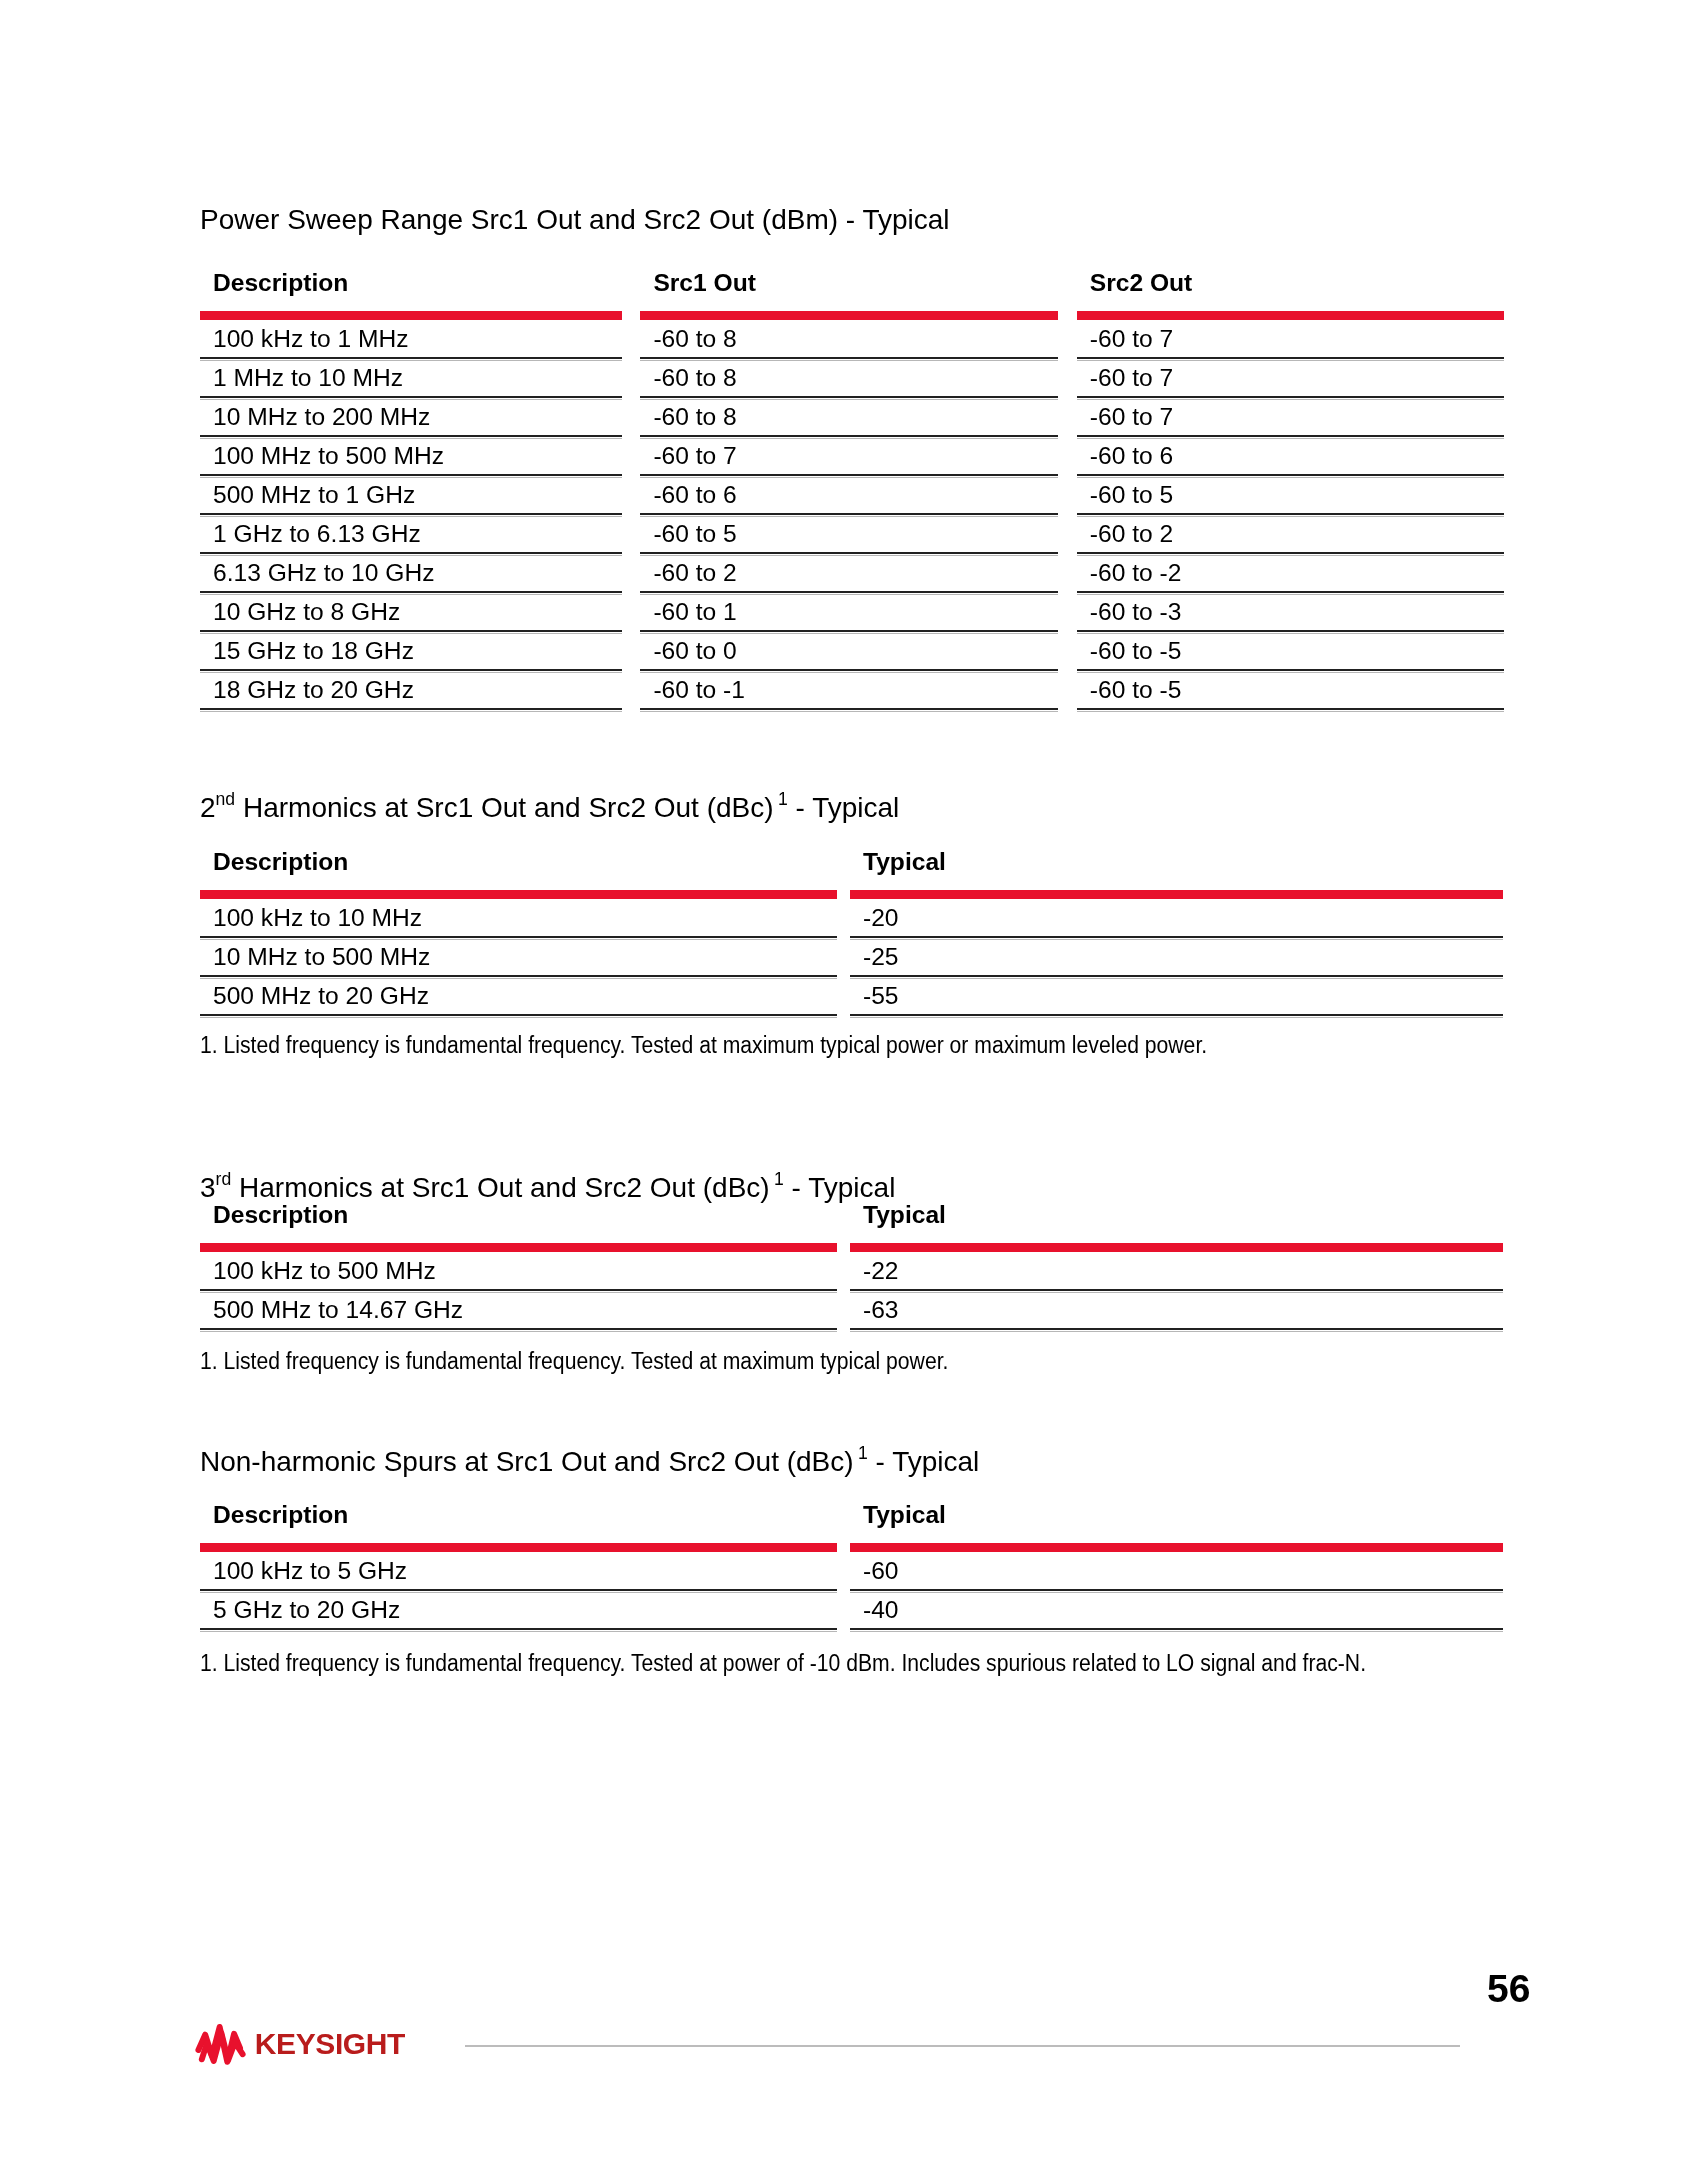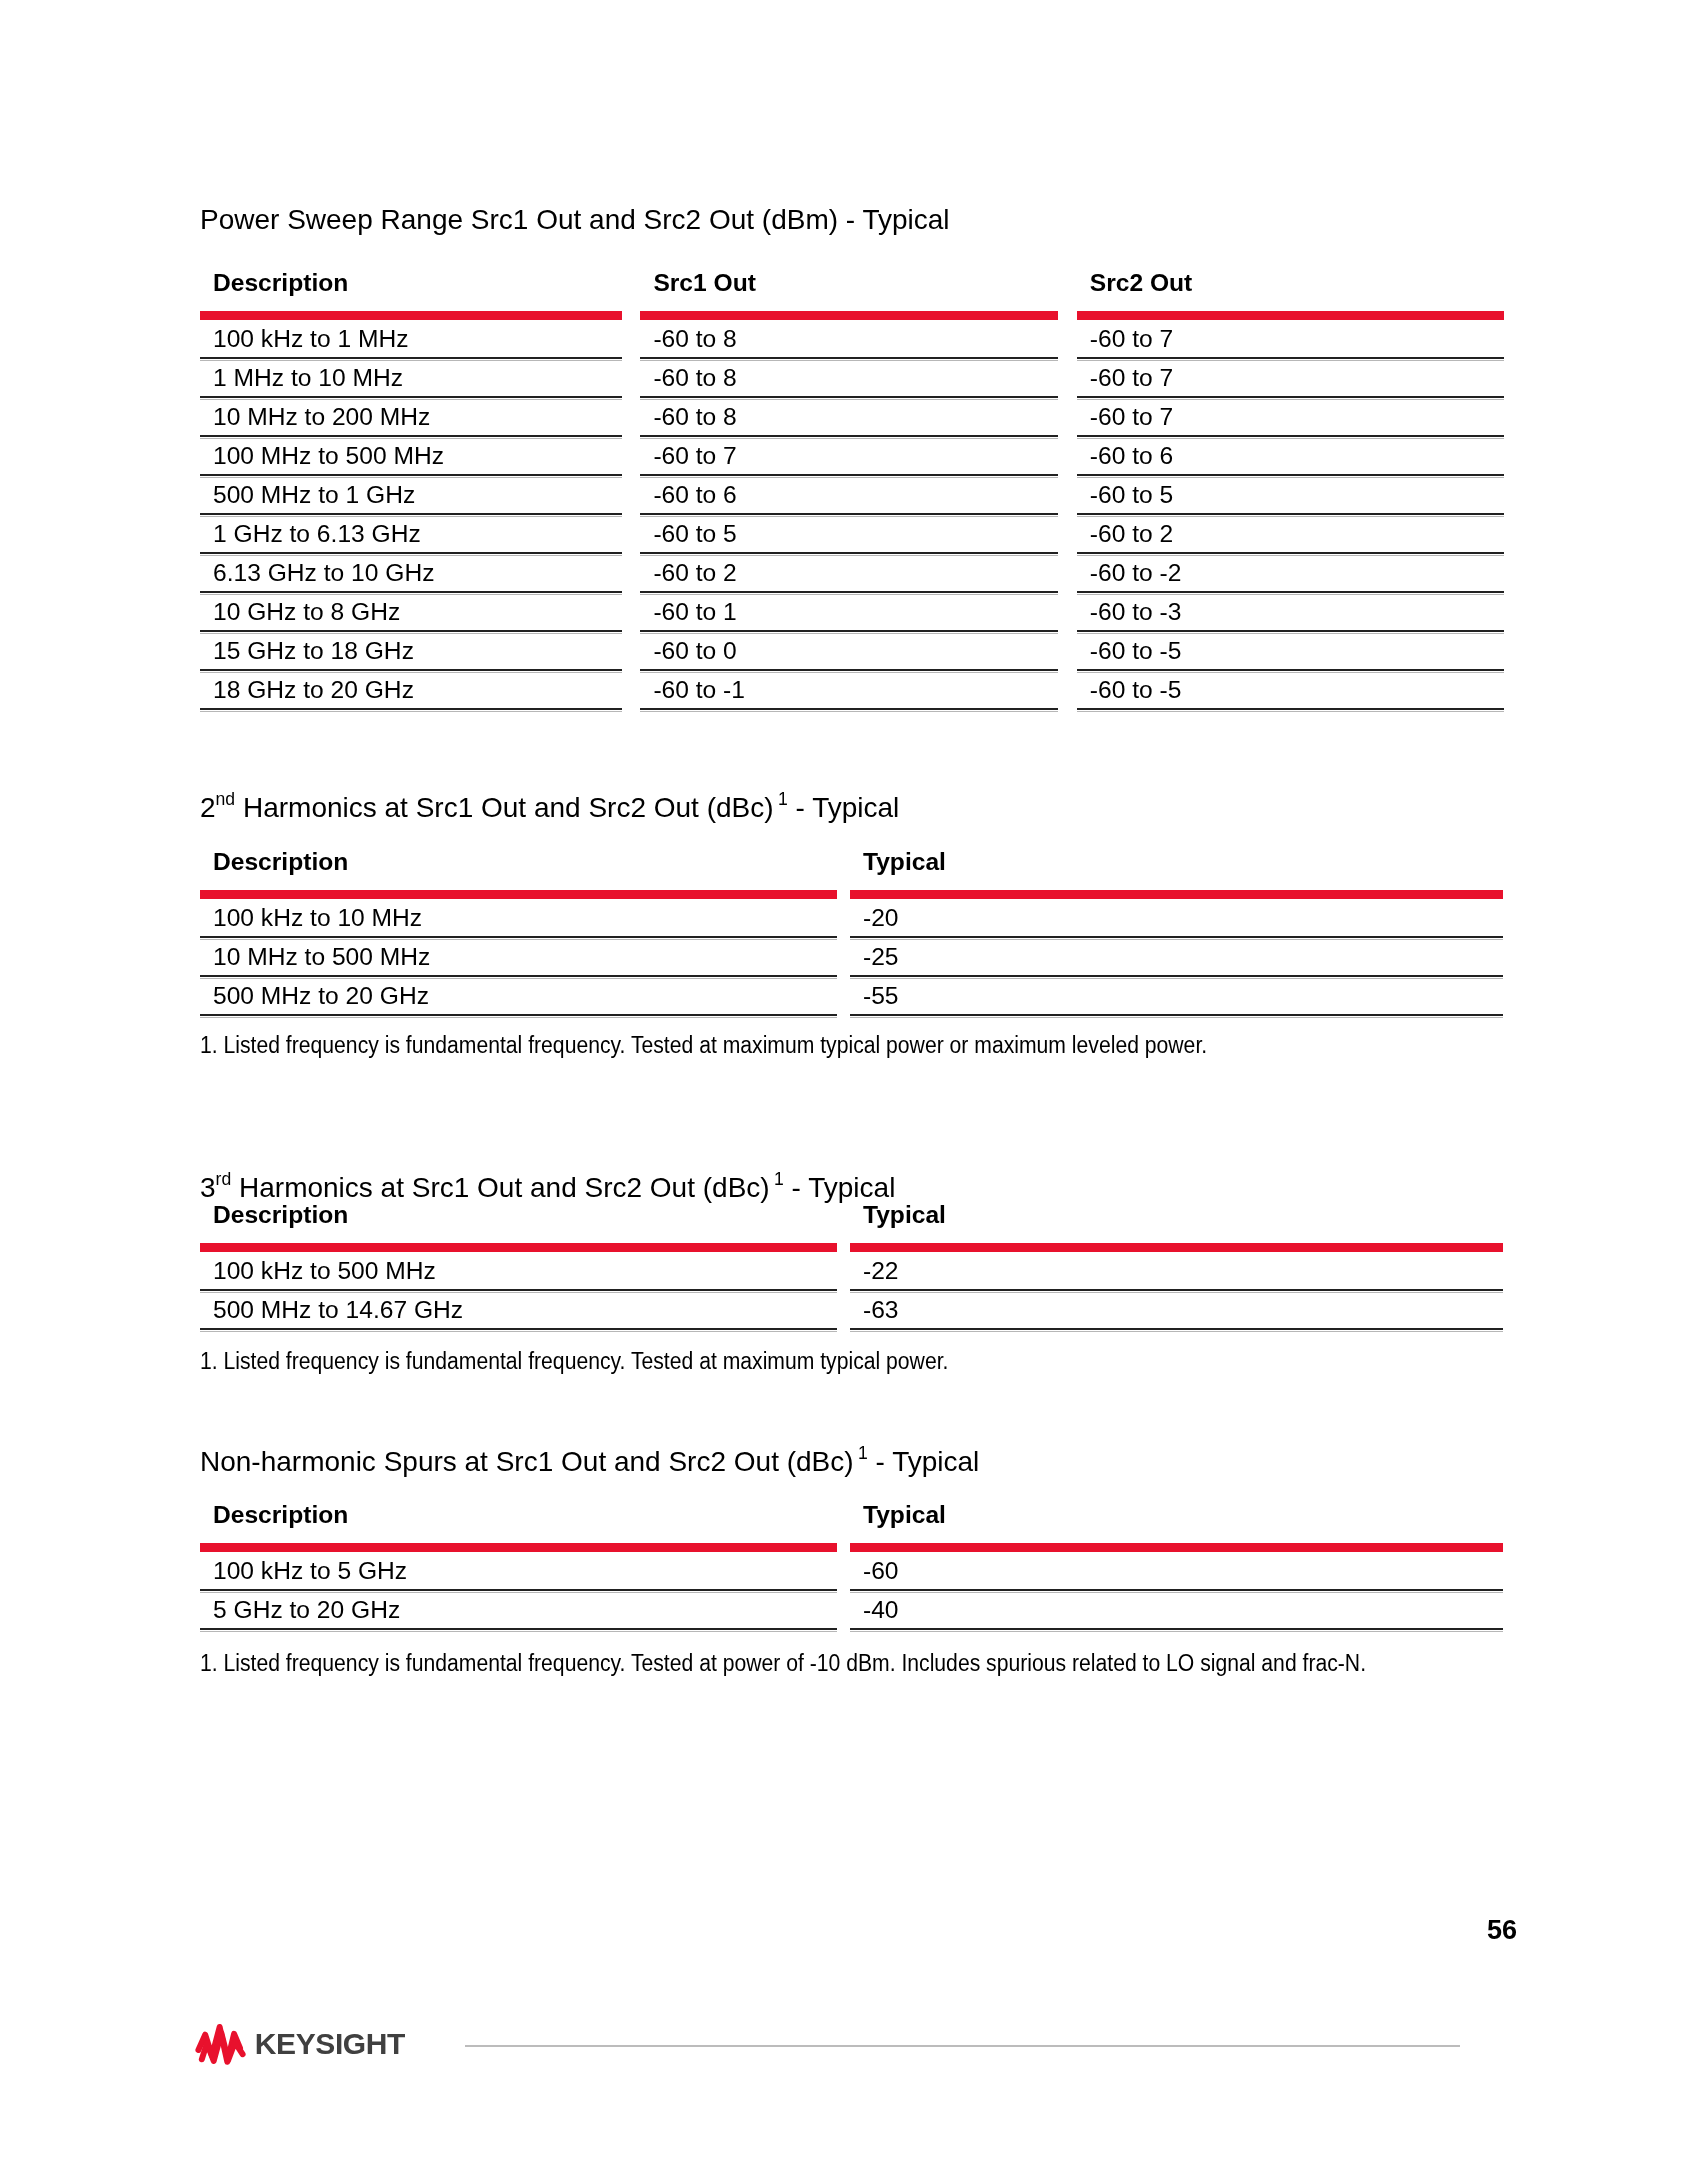--- a/index.html
+++ b/index.html
@@ -88,32 +88,32 @@
     fill:none;
     stroke:var(--accent,#E8112D);
     stroke-width:7;
     stroke-linecap:round;
     stroke-linejoin:round;
   }
   .wordmark {
     font-size:30px;
     font-weight:bold;
     letter-spacing:-0.4px;
-    color:#404040;
+    color:#b91c1c;
   }
   .footer-rule {
     position:absolute;
     left:465px; top:2045px;
     width:995px; height:1.8px;
     background:#bcbcbc;
   }
   .page-number {
     position:absolute;
-    left:1487px; top:1915px;
-    font-size:27px;
+    left:1487px; top:1967px;
+    font-size:39px;
     font-weight:bold;
   }
 </style>
 </head>
 <body>
 
 <div class="page">
 
   <h1 class="title abs" style="top:202px"><span>Power Sweep Range Src1 Out and Src2 Out (dBm) - Typical</span><span></span><span></span></h1>
 

